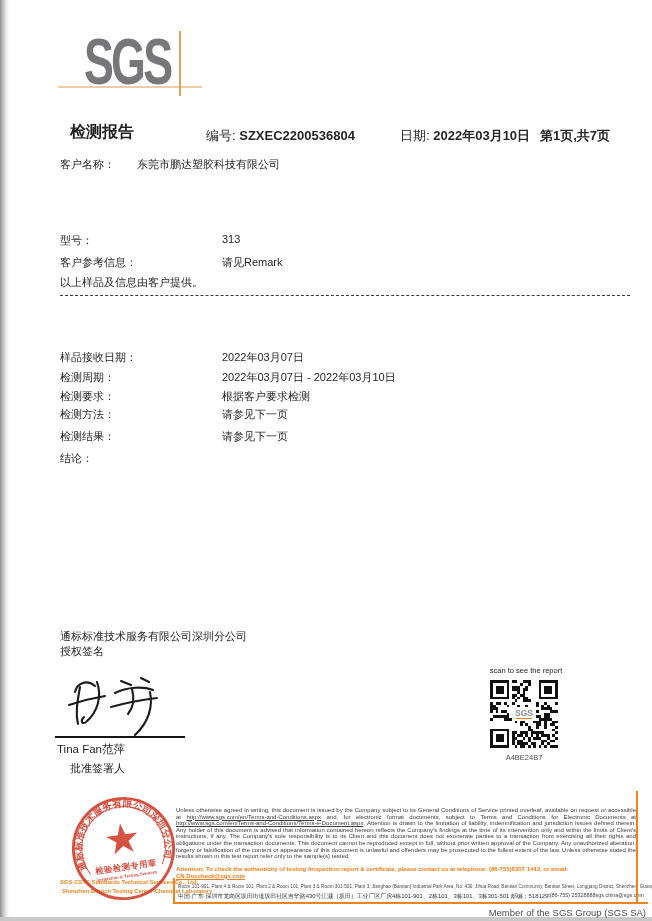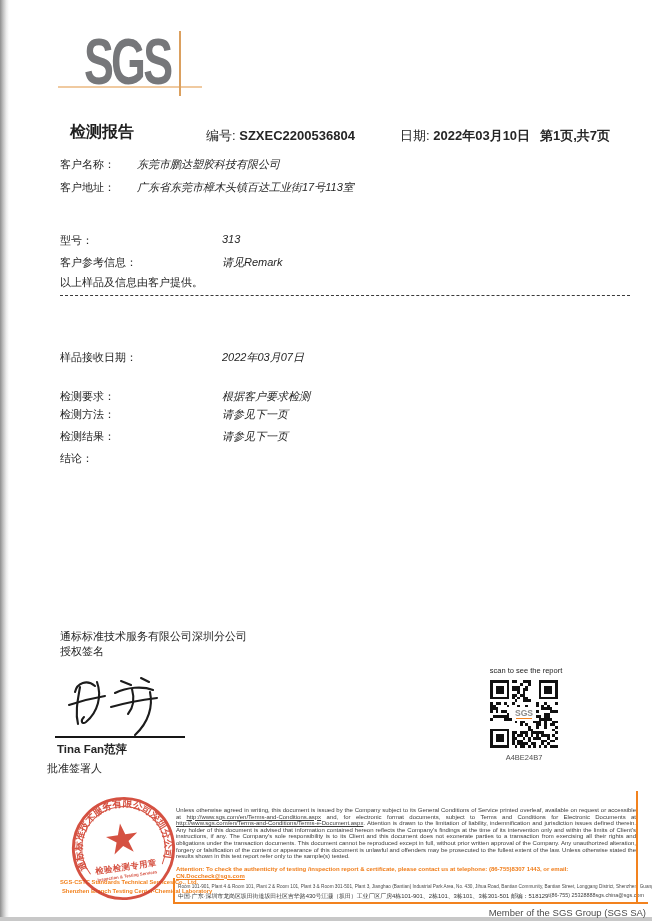--- a/index.html
+++ b/index.html
@@ -16,35 +16,35 @@
              color:#76777a;letter-spacing:-4px;transform:scaleX(.70);transform-origin:left top;}
   .logo-hline{position:absolute;left:58px;top:86px;width:144px;height:2px;background:#f0caa0;}
   .logo-vline{position:absolute;left:179px;top:31px;width:2px;height:65px;background:#dba05f;}
 
   
   .title{position:absolute;left:58px;top:122px;font-size:16px;font-weight:bold;color:#1f1f1f;margin-left:12px;}
   .hmeta{position:absolute;top:127px;font-size:13px;white-space:nowrap;}
   .hmeta b{font-weight:bold;}
   .row{position:absolute;left:60px;right:12px;height:18px;font-size:11px;}
   .row .lbl{position:absolute;left:0;white-space:nowrap;}
-  .row .val{position:absolute;white-space:nowrap;font-style:italic;}
+  .row .val{position:absolute;white-space:nowrap;}
   .vA{left:77px;}
   .vB{left:162px;}
   .note{position:absolute;left:60px;top:275px;font-size:11px;}
   .dash{position:absolute;left:60px;top:295px;width:570px;border-top:1.5px dashed #3a3a3a;}
   .conclusion{position:absolute;left:162px;top:-1px;width:408px;font-size:11px;line-height:17px;
               white-space:normal;text-align:justify;}
 
   
   .company-line{position:absolute;left:60px;top:629px;font-size:11px;}
   .auth-line{position:absolute;left:60px;top:644px;font-size:11px;}
   .sig-svg{position:absolute;left:65px;top:674px;width:96px;height:63px;}
   .sig-underline{position:absolute;left:55px;top:736px;width:130px;height:2px;background:#161616;}
-  .signer{position:absolute;left:57px;top:742px;font-size:11.5px;font-weight:bold;}
-  .signer-role{position:absolute;left:47px;top:761px;font-size:11px;}
+  .signer{position:absolute;left:57px;top:742px;font-size:11.5px;font-weight:normal;}
+  .signer-role{position:absolute;left:70px;top:761px;font-size:11px;}
 
   
   .qr-hint{position:absolute;left:478px;top:666px;width:96px;font-size:7.5px;text-align:center;color:#1d1d1d;}
   .qr-svg{position:absolute;left:485px;top:675px;width:78px;height:78px;}
   .qr-code{position:absolute;left:485px;top:753px;width:78px;font-size:7.5px;text-align:center;color:#4f4f4f;}
 
   
   .stamp-svg{position:absolute;left:70px;top:795px;width:107px;height:107px;opacity:.88;z-index:2;pointer-events:none;}
   .cstc1{position:absolute;left:60px;top:879px;font-size:5.8px;font-weight:bold;color:#f2821e;white-space:nowrap;z-index:1;}
   .cstc2{position:absolute;left:62px;top:888px;font-size:5.8px;font-weight:bold;color:#f2821e;white-space:nowrap;z-index:1;}
@@ -84,38 +84,38 @@
   <div class="hmeta" style="left:400px">
     <span>日期:</span>
     <b>2022年03月10日</b>
   </div>
   <div class="hmeta" style="left:540px;font-weight:bold">第1页,共7页</div>
 
   <div class="row" style="top:157px">
     <span class="lbl">客户名称：</span>
     <span class="val vA">东莞市鹏达塑胶科技有限公司</span>
   </div>
-  <div class="row" style="top:180px">
-    <span class="lbl">客户地址：</span>
-    <span class="val vA">广东省东莞市樟木头镇百达工业街17号113室</span>
-  </div>
   <div class="row" style="top:233px">
     <span class="lbl">型号：</span>
     <span class="val vB">313</span>
   </div>
   <div class="row" style="top:255px">
     <span class="lbl">客户参考信息：</span>
     <span class="val vB">请见Remark</span>
   </div>
   <div class="note">以上样品及信息由客户提供。</div>
   <div class="dash"></div>
 
   <div class="row" style="top:350px">
     <span class="lbl">样品接收日期：</span>
     <span class="val vB">2022年03月07日</span>
+  </div>
+  <div class="row" style="top:370px">
+    <span class="lbl">检测周期：</span>
+    <span class="val vB">2022年03月07日 - 2022年03月10日</span>
   </div>
   <div class="row" style="top:389px">
     <span class="lbl">检测要求：</span>
     <span class="val vB">根据客户要求检测</span>
   </div>
   <div class="row" style="top:407px">
     <span class="lbl">检测方法：</span>
     <span class="val vB">请参见下一页</span>
   </div>
   <div class="row" style="top:429px">

